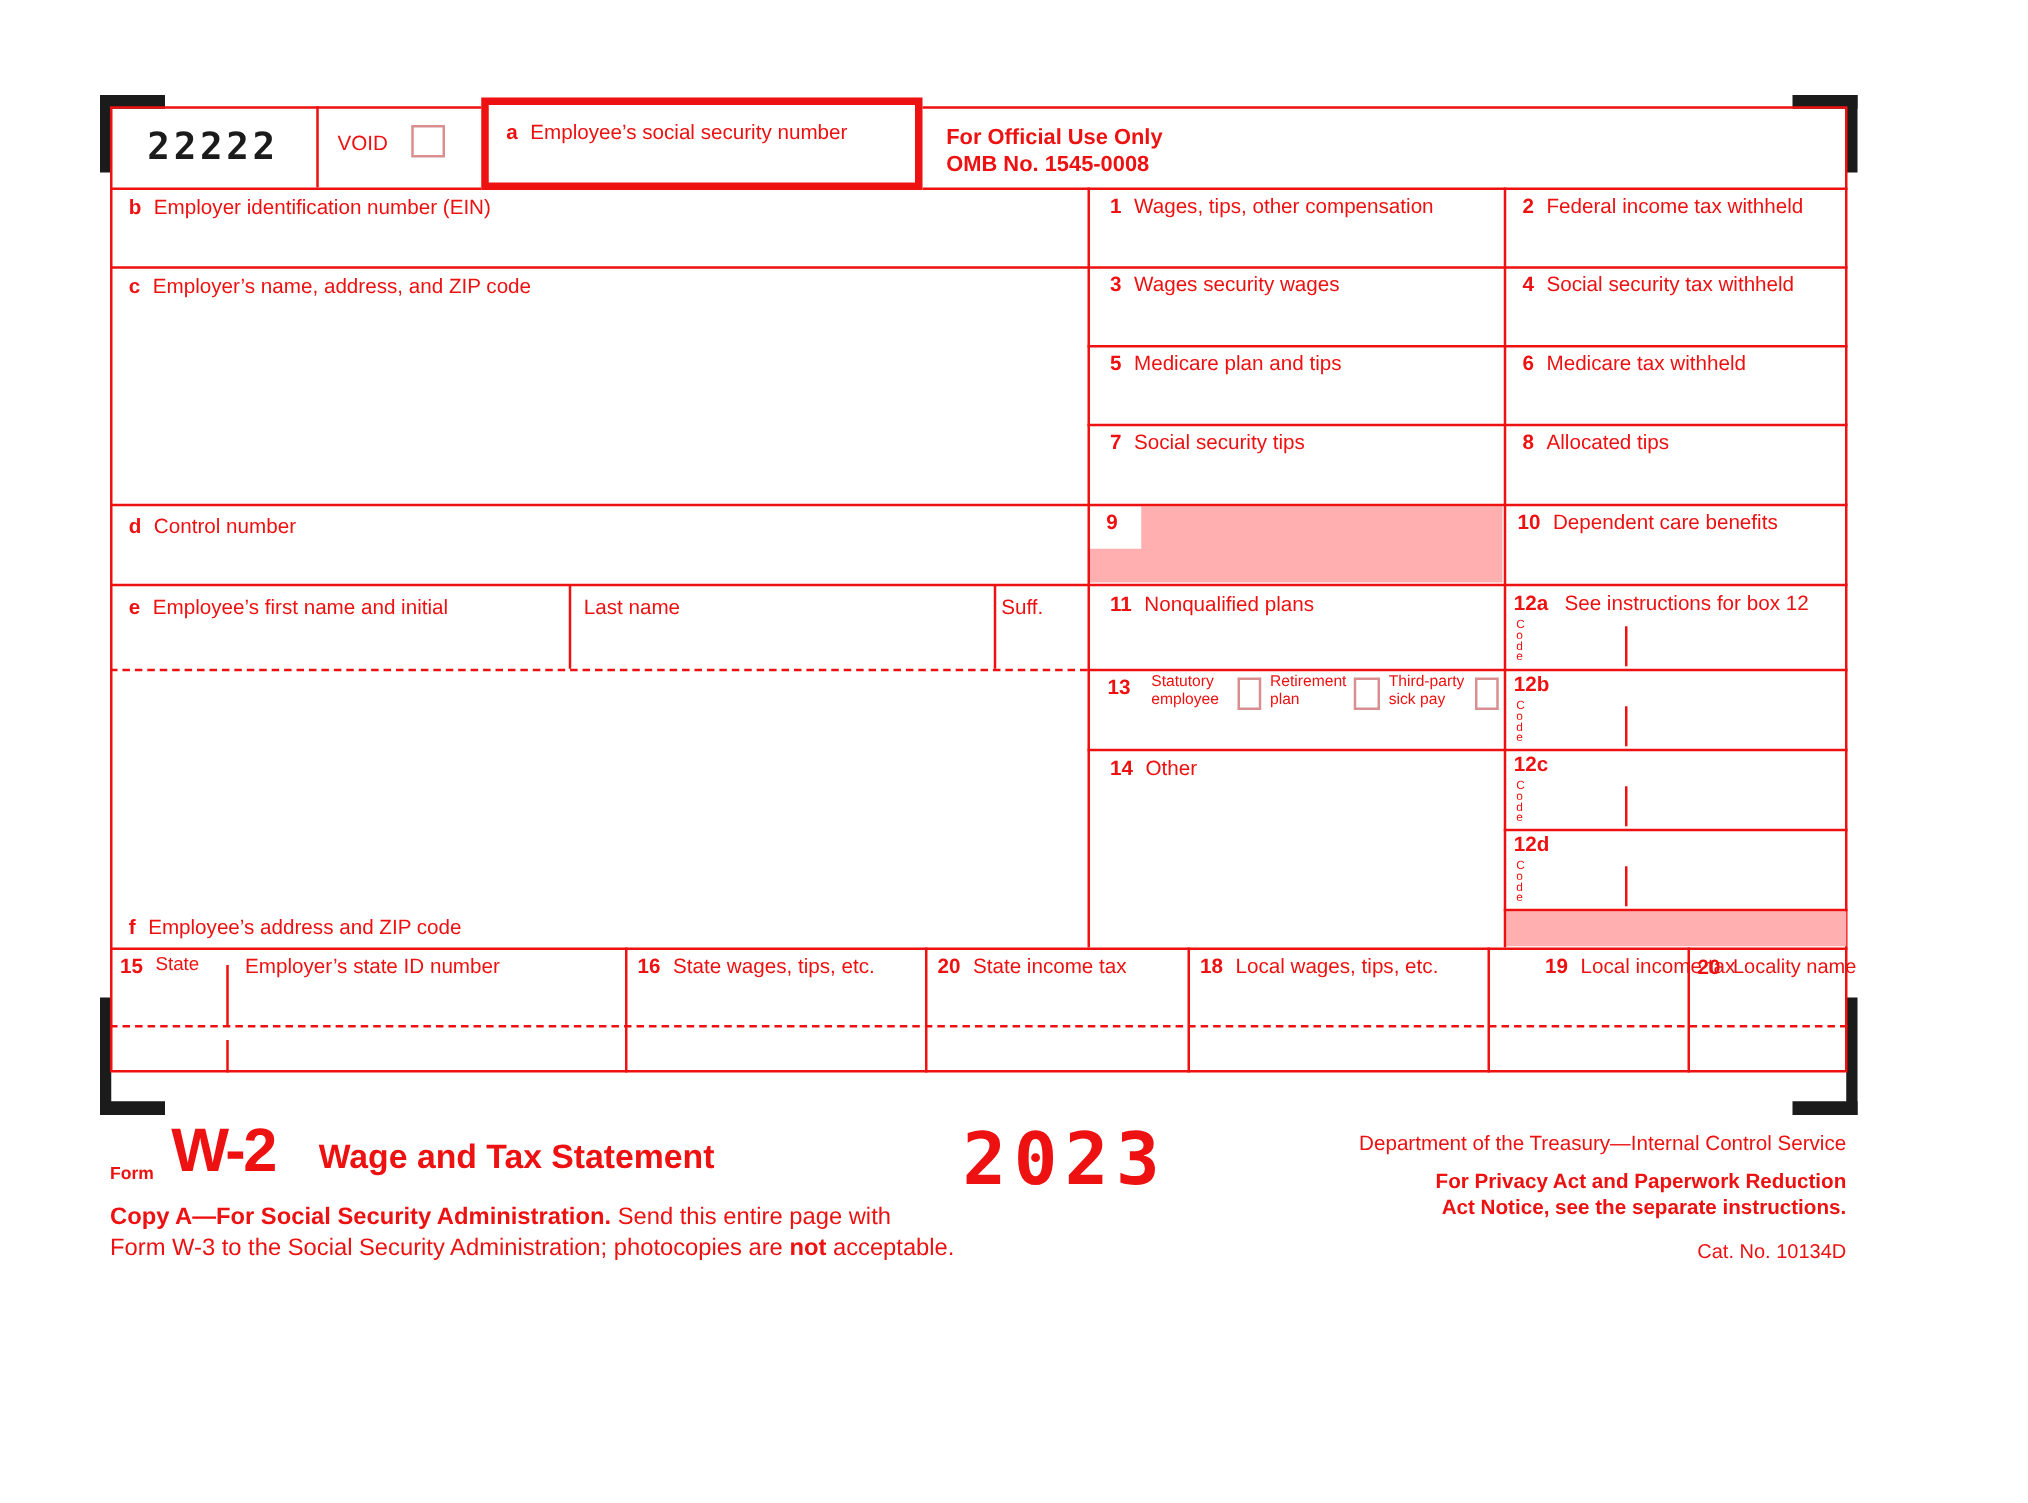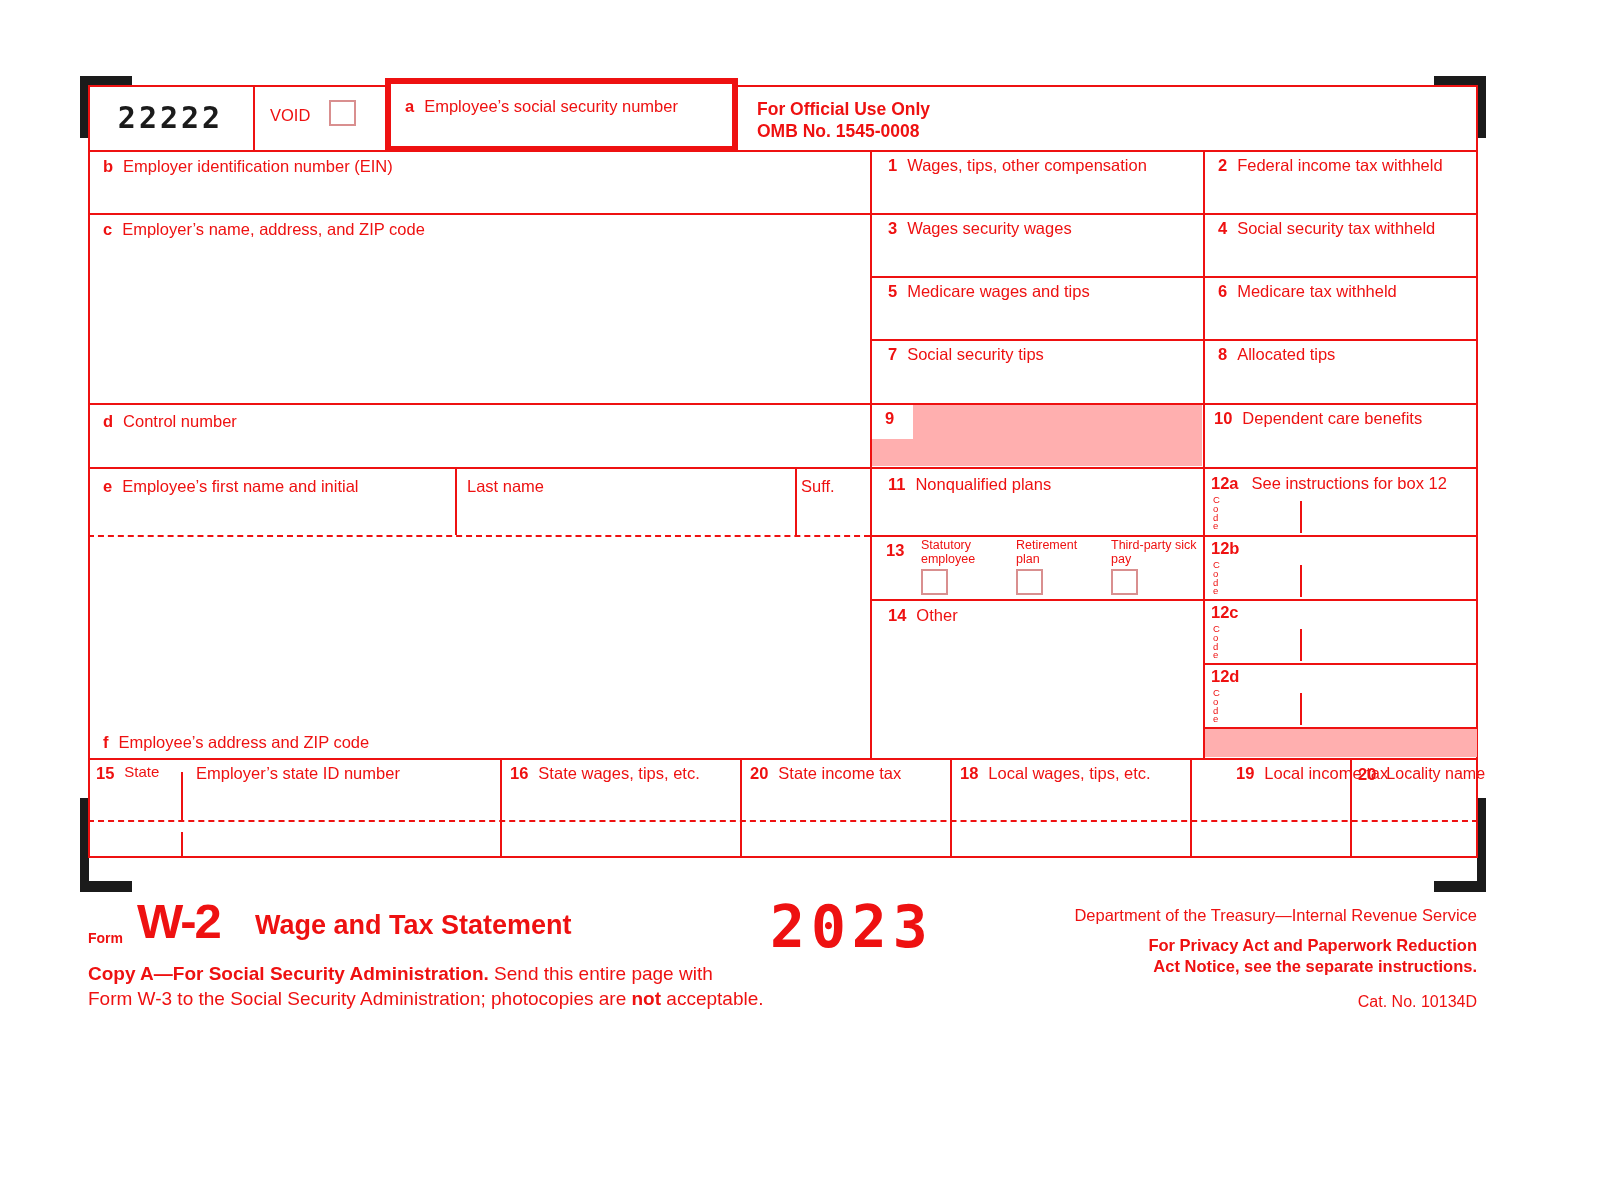--- a/index.html
+++ b/index.html
@@ -19,21 +19,21 @@
   
   .lbl{position:absolute;display:flex;gap:10px;align-items:flex-start;
        font-size:16.5px;line-height:1.12;color:var(--red);white-space:nowrap;}
   .num{font-weight:bold;}
   .letter{font-weight:bold;}
   .small-lbl{font-size:16px;}
   
   .pinkfill{position:absolute;background:var(--pink);}
   
   .cbx{width:27px;height:26px;border:2.5px solid var(--cbx);background:#fff;box-sizing:border-box;}
-  .cb-group{position:absolute;width:88px;display:flex;flex-direction:column;align-items:flex-start;}
+  .cb-group{position:absolute;width:88px;display:flex;flex-direction:row;align-items:flex-start;}
   .cb-group .cb-lab{font-size:12.5px;line-height:13.5px;white-space:normal;}
   .cb-group .cbx{margin-top:3px;}
   
   .code-stack{position:absolute;width:9px;font-size:9.5px;line-height:8.8px;
               word-break:break-all;color:var(--red);font-weight:normal;}
   
   .mark{position:absolute;background:var(--ink);}
   
   .seg{font-family:"DejaVu Sans Mono", monospace;font-weight:bold;color:var(--ink);}
   
@@ -130,21 +130,21 @@
   <div class="lbl" style="left:888px;top:156px;">
     <span class="num">1</span>
     <span>Wages, tips, other compensation</span>
   </div>
   <div class="lbl" style="left:888px;top:219px;">
     <span class="num">3</span>
     <span>Wages security wages</span>
   </div>
   <div class="lbl" style="left:888px;top:282px;">
     <span class="num">5</span>
-    <span>Medicare wages and tips</span>
+    <span>Medicare plan and tips</span>
   </div>
   <div class="lbl" style="left:888px;top:345px;">
     <span class="num">7</span>
     <span>Social security tips</span>
   </div>
   <div class="lbl" style="left:885px;top:409px;">
     <span class="num">9</span>
   </div>
   <div class="lbl" style="left:888px;top:475px;">
     <span class="num">11</span>
@@ -238,21 +238,21 @@
   <div class="lbl" style="left:1358px;top:765px;">
     <span class="num">20</span>
     <span class="small-lbl">Locality name</span>
   </div>
 
   <div class="footer-line bold" style="left:88px;top:930px;font-size:14px;">Form</div>
   <div class="footer-line bold" style="left:137px;top:893px;font-size:49px;letter-spacing:-2px;">W-2</div>
   <div class="footer-line bold" style="left:255px;top:910px;font-size:27px;">Wage and Tax Statement</div>
   <div class="footer-line seg" style="left:770px;top:893px;font-size:58px;letter-spacing:6px;">2023</div>
 
-  <div class="footer-line" style="right:145px;top:906px;font-size:16.5px;">Department of the Treasury—Internal Revenue Service</div>
+  <div class="footer-line" style="right:145px;top:906px;font-size:16.5px;">Department of the Treasury—Internal Control Service</div>
   <div class="footer-line bold" style="right:145px;top:936px;font-size:16.5px;">For Privacy Act and Paperwork Reduction</div>
   <div class="footer-line bold" style="right:145px;top:957px;font-size:16.5px;">Act Notice, see the separate instructions.</div>
   <div class="footer-line" style="right:145px;top:993px;font-size:16px;">Cat. No. 10134D</div>
 
   <div class="footer-line" style="left:88px;top:963px;font-size:19px;">
     <span class="bold">Copy A—For Social Security Administration.</span><span> Send this entire page with</span>
   </div>
   <div class="footer-line" style="left:88px;top:988px;font-size:19px;">
     <span>Form W-3 to the Social Security Administration; photocopies are </span><span class="bold">not</span><span> acceptable.</span>
   </div>

